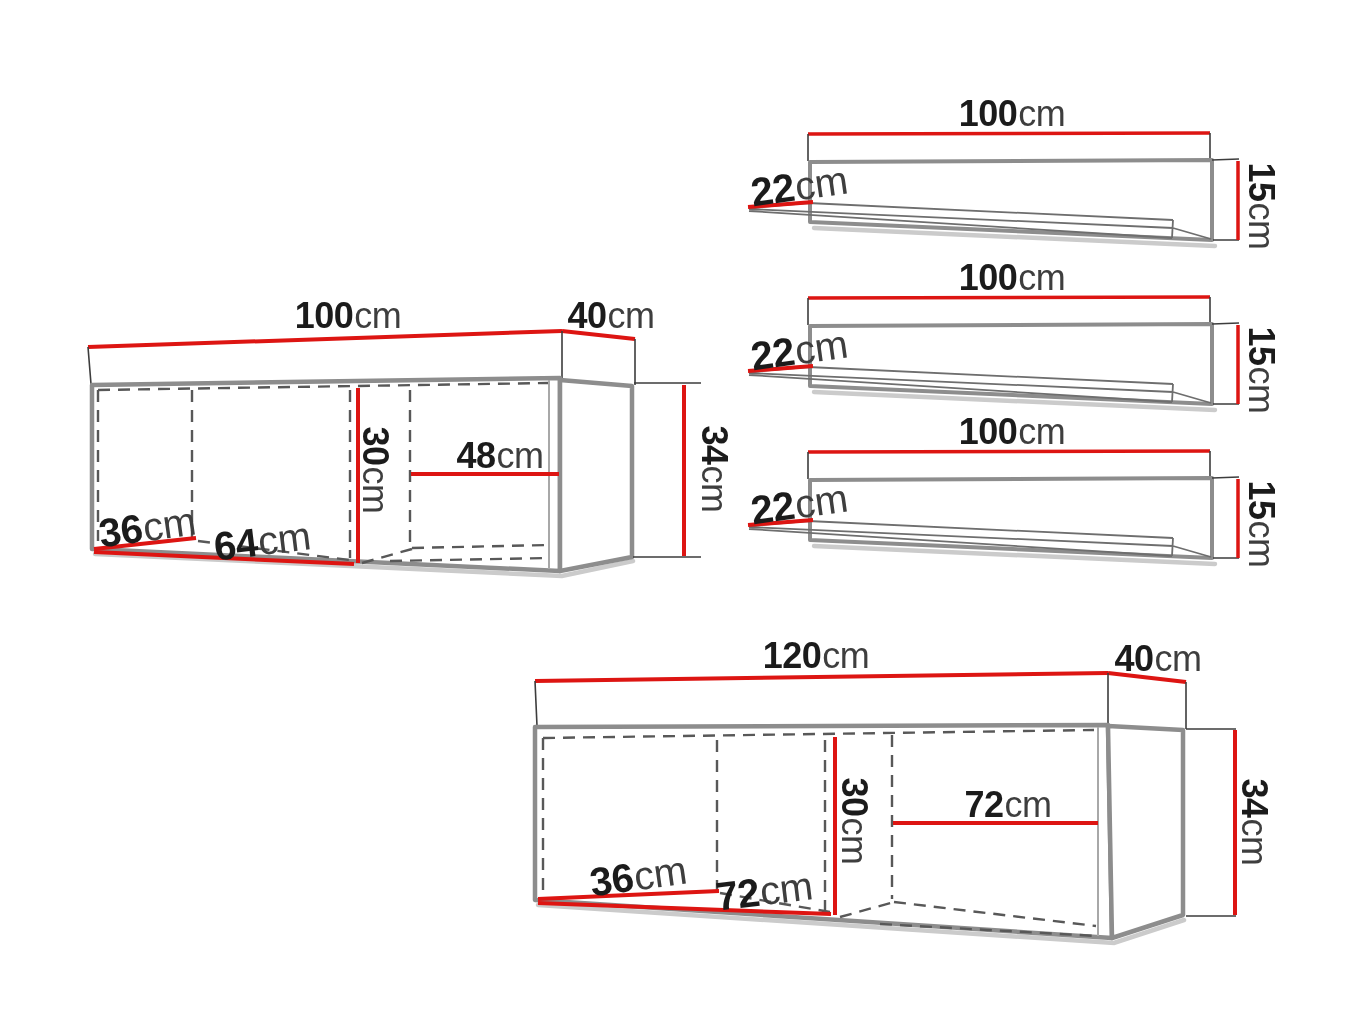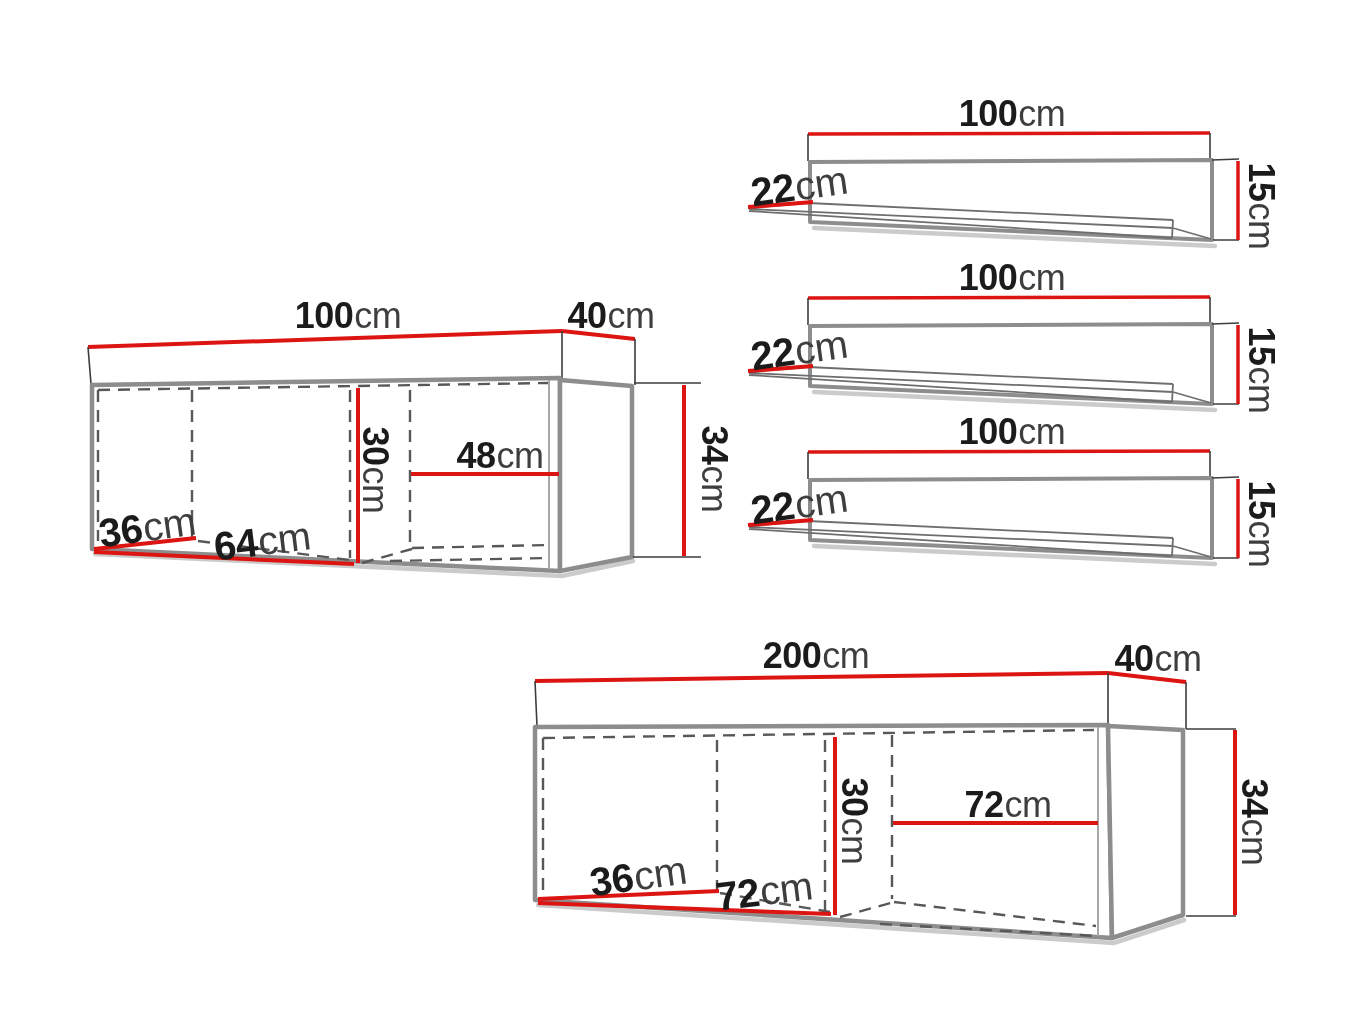--- a/index.html
+++ b/index.html
@@ -118,21 +118,21 @@
   <div class="dim rot90" style="left:1261px;top:524px"><span class="num">15</span><span class="unit">cm</span></div>
 
   <div class="dim" style="left:348px;top:316px"><span class="num">100</span><span class="unit">cm</span></div>
   <div class="dim" style="left:611px;top:316px"><span class="num">40</span><span class="unit">cm</span></div>
   <div class="dim rot90" style="left:714px;top:469px"><span class="num">34</span><span class="unit">cm</span></div>
   <div class="dim rot90" style="left:375px;top:470px"><span class="num">30</span><span class="unit">cm</span></div>
   <div class="dim" style="left:500px;top:456px"><span class="num">48</span><span class="unit">cm</span></div>
   <div class="dim big sl8" style="left:147px;top:527px"><span class="num">36</span><span class="unit">cm</span></div>
   <div class="dim big sl7" style="left:262px;top:541px"><span class="num">64</span><span class="unit">cm</span></div>
 
-  <div class="dim" style="left:816px;top:656px"><span class="num">200</span><span class="unit">cm</span></div>
+  <div class="dim" style="left:816px;top:656px"><span class="num">120</span><span class="unit">cm</span></div>
   <div class="dim" style="left:1158px;top:659px"><span class="num">40</span><span class="unit">cm</span></div>
   <div class="dim rot90" style="left:1254px;top:822px"><span class="num">34</span><span class="unit">cm</span></div>
   <div class="dim rot90" style="left:854px;top:821px"><span class="num">30</span><span class="unit">cm</span></div>
   <div class="dim" style="left:1008px;top:805px"><span class="num">72</span><span class="unit">cm</span></div>
   <div class="dim big sl8" style="left:638px;top:876px"><span class="num">36</span><span class="unit">cm</span></div>
   <div class="dim big sl7" style="left:764px;top:891px"><span class="num">72</span><span class="unit">cm</span></div>
 
 </div>
 
 </body></html>

